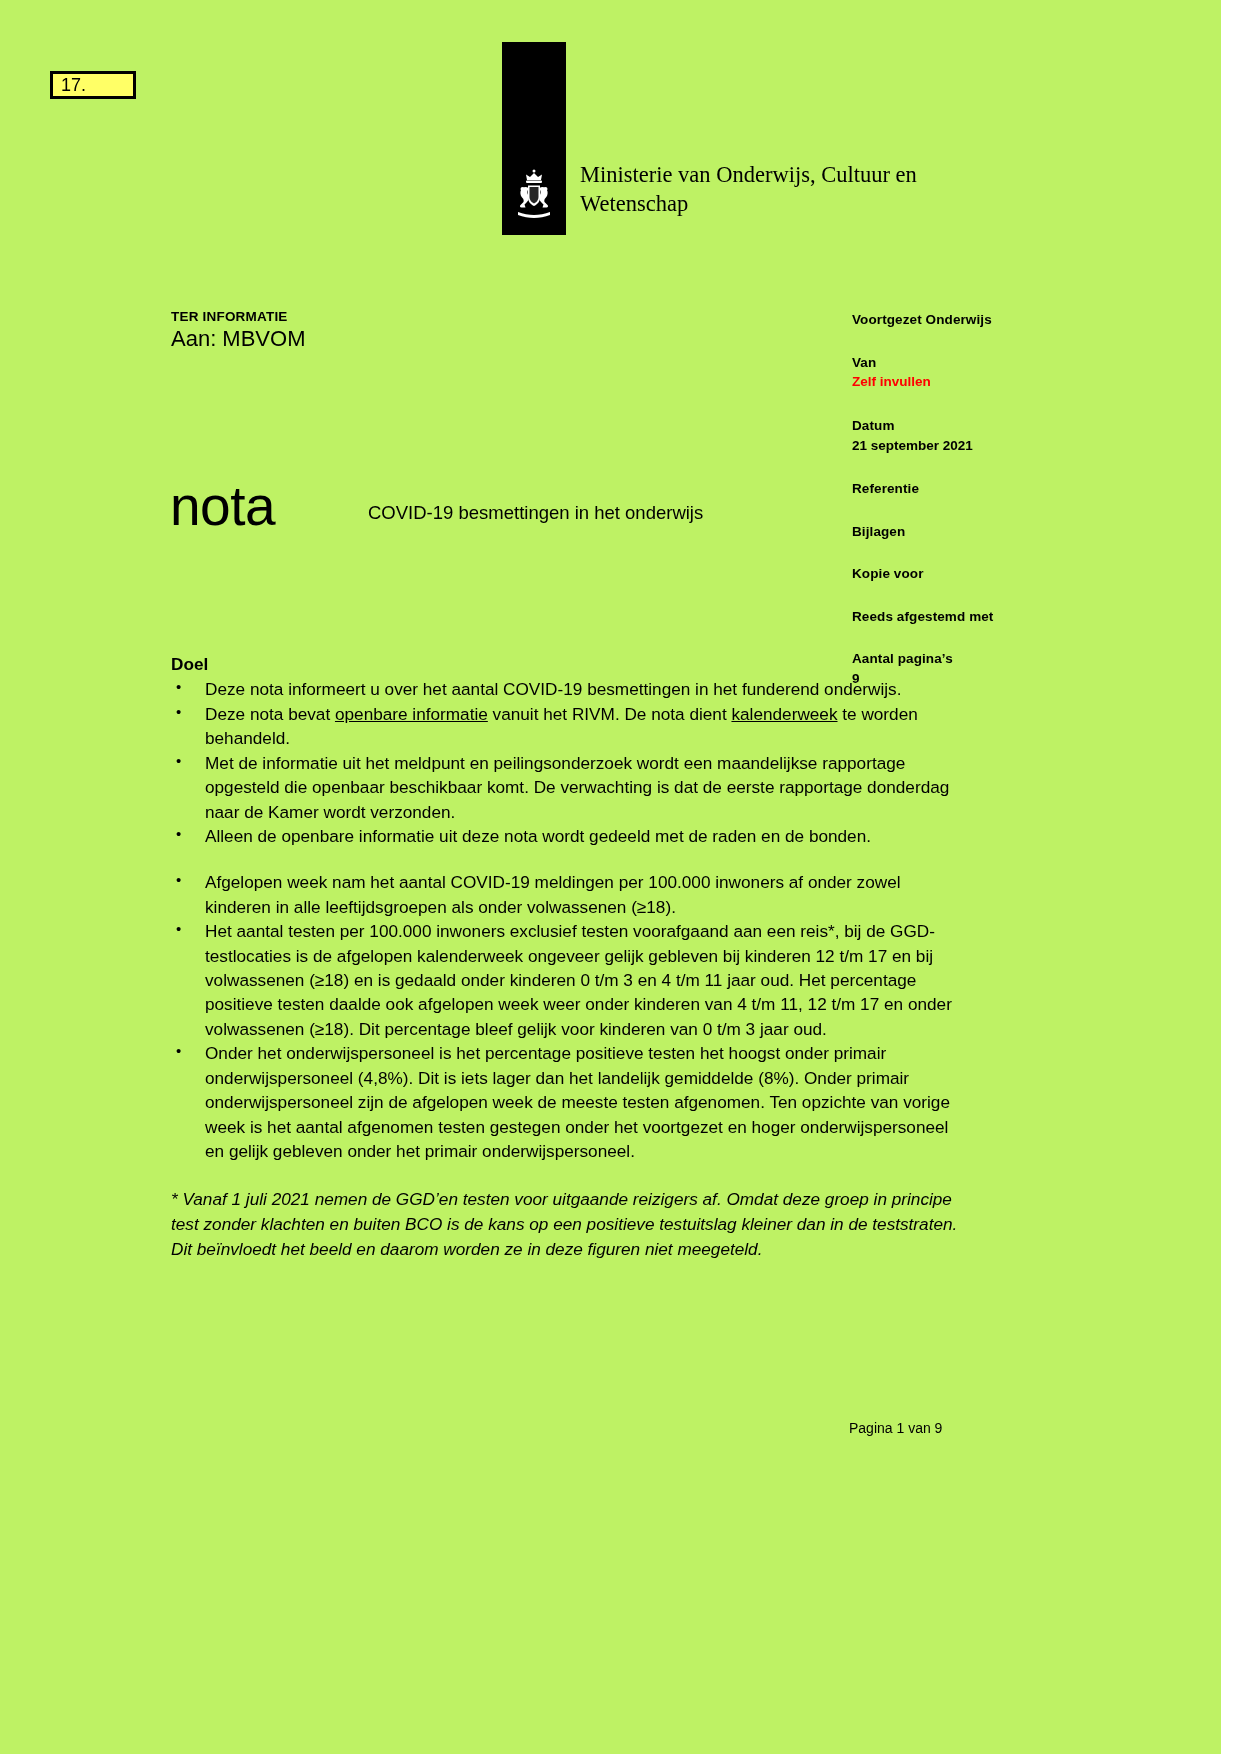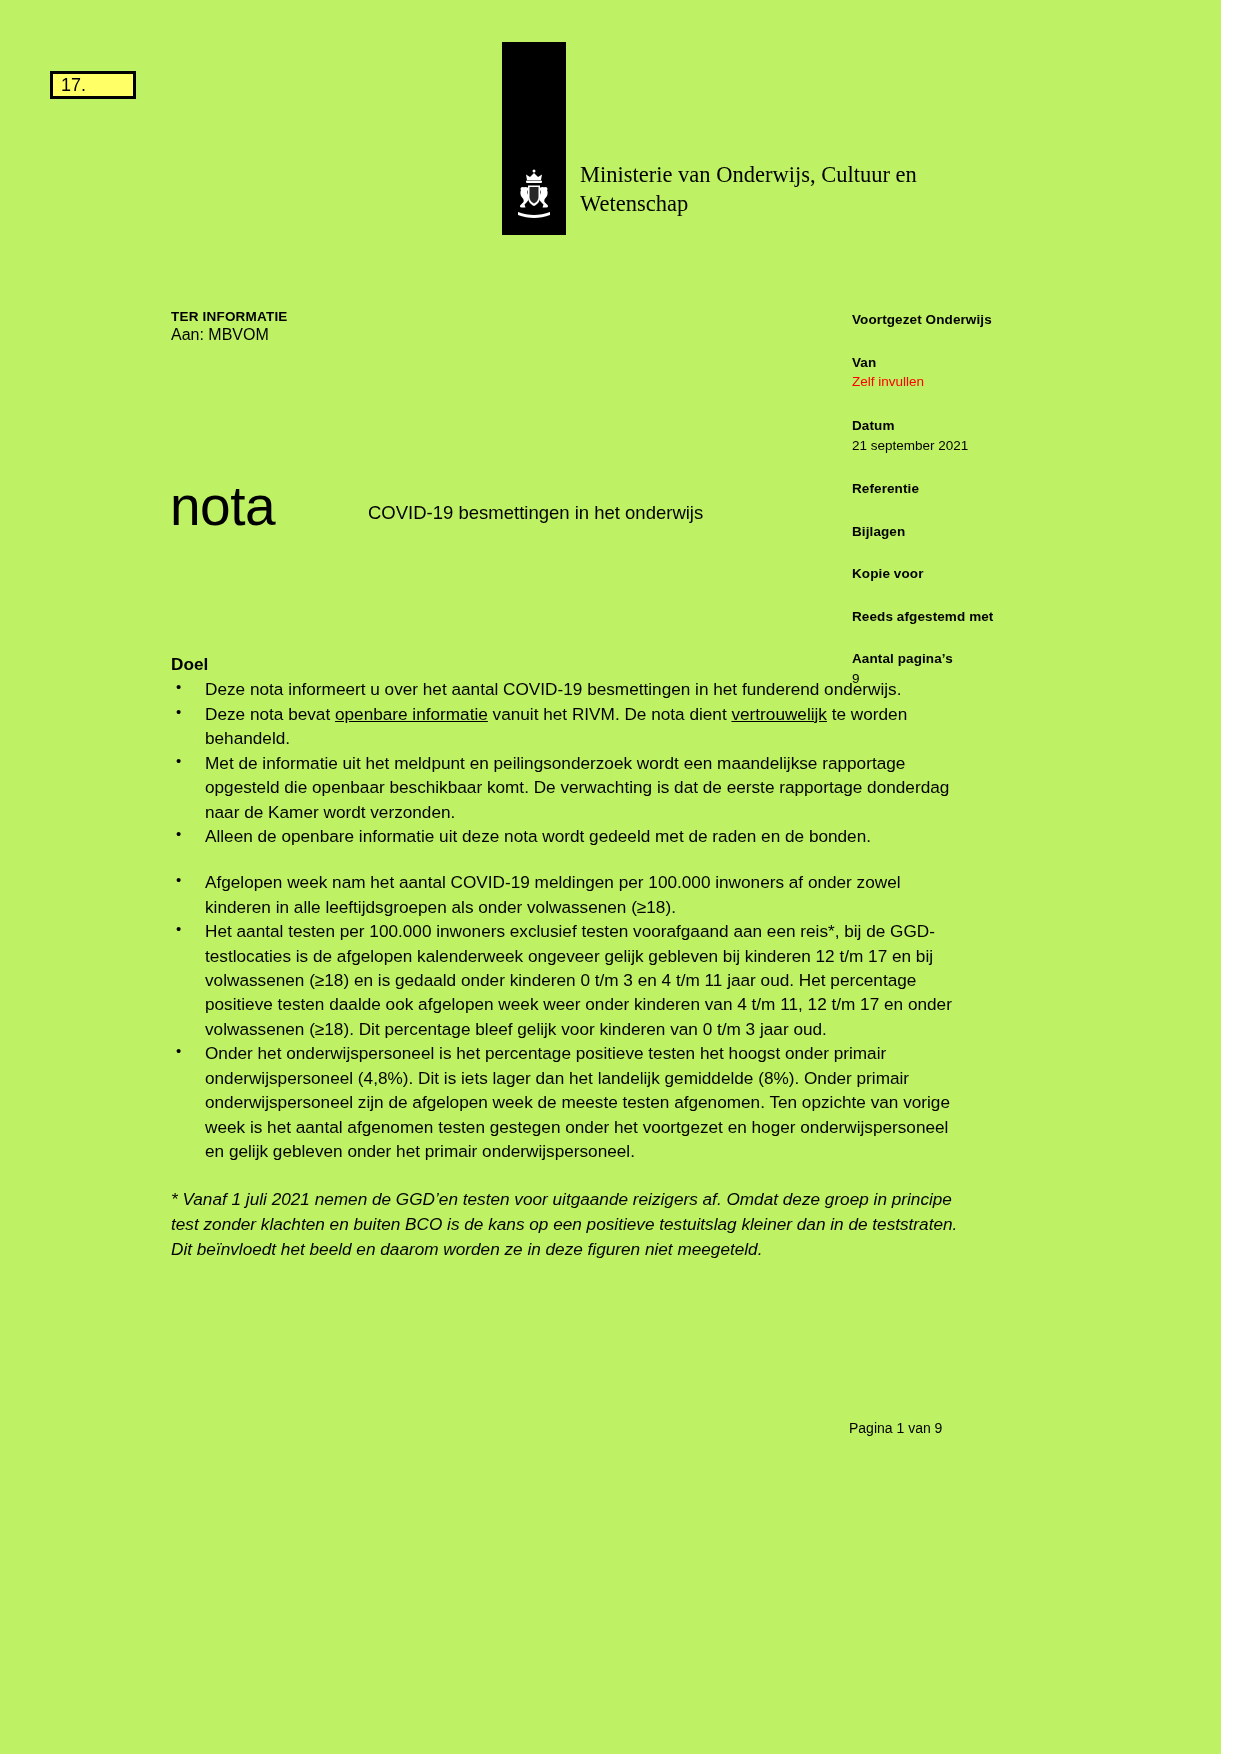--- a/index.html
+++ b/index.html
@@ -79,21 +79,21 @@
     left: 171px;
     top: 309px;
     font-size: 13.5px;
     font-weight: bold;
     letter-spacing: 0.2px;
   }
   .aan-line {
     position: absolute;
     left: 171px;
     top: 326px;
-    font-size: 16px;
+    font-size: 22px;
   }
 
   
   .nota-title {
     position: absolute;
     left: 170px;
     top: 479px;
     font-size: 55px;
     line-height: 1;
     font-weight: normal;
@@ -116,21 +116,21 @@
   }
   .meta-group {
     margin-bottom: 17px;
   }
   .meta-label {
     font-weight: bold;
     line-height: 1.45;
     letter-spacing: 0.1px;
   }
   .meta-value {
-    font-weight: normal;
+    font-weight: bold;
     line-height: 1.5;
     font-size: 13.5px;
   }
   .meta-value.red {
     color: #ff0000;
   }
   .meta-group.spaced-lg { margin-bottom: 24px; }
   .meta-group.spaced-md { margin-bottom: 23px; }
 
   
@@ -258,21 +258,21 @@
       <div class="meta-label">Aantal pagina’s</div>
       <div class="meta-value">9</div>
     </div>
   </div>
 
   <div class="content">
 
     <div class="sec-head">Doel</div>
     <ul class="bullets" id="doel-list">
         <li><span>Deze nota informeert u over het aantal COVID-19 besmettingen in het funderend onderwijs.</span></li>
-        <li><span>Deze nota bevat </span><u>openbare informatie</u><span> vanuit het RIVM. De nota dient </span><u>vertrouwelijk</u><span> te worden behandeld.</span></li>
+        <li><span>Deze nota bevat </span><u>openbare informatie</u><span> vanuit het RIVM. De nota dient </span><u>kalenderweek</u><span> te worden behandeld.</span></li>
         <li><span>Met de informatie uit het meldpunt en peilingsonderzoek wordt een maandelijkse rapportage opgesteld die openbaar beschikbaar komt. De verwachting is dat de eerste rapportage donderdag naar de Kamer wordt verzonden.</span></li>
         <li><span>Alleen de openbare informatie uit deze nota wordt gedeeld met de raden en de bonden.</span></li>
       </ul>
 
     <div class="block-gap"></div>
 
     <ul class="bullets" id="kern-list">
         <li><span>Afgelopen week nam het aantal COVID-19 meldingen per 100.000 inwoners af onder zowel kinderen in alle leeftijdsgroepen als onder volwassenen (≥18).</span></li>
         <li><span>Het aantal testen per 100.000 inwoners exclusief testen voorafgaand aan een reis*, bij de GGD-testlocaties is de afgelopen kalenderweek ongeveer gelijk gebleven bij kinderen 12 t/m 17 en bij volwassenen (≥18) en is gedaald onder kinderen 0 t/m 3 en 4 t/m 11 jaar oud. Het percentage positieve testen daalde ook afgelopen week weer onder kinderen van 4 t/m 11, 12 t/m 17 en onder volwassenen (≥18). Dit percentage bleef gelijk voor kinderen van 0 t/m 3 jaar oud.</span></li>
         <li><span>Onder het onderwijspersoneel is het percentage positieve testen het hoogst onder primair onderwijspersoneel (4,8%). Dit is iets lager dan het landelijk gemiddelde (8%). Onder primair onderwijspersoneel zijn de afgelopen week de meeste testen afgenomen. Ten opzichte van vorige week is het aantal afgenomen testen gestegen onder het voortgezet en hoger onderwijspersoneel en gelijk gebleven onder het primair onderwijspersoneel.</span></li>

